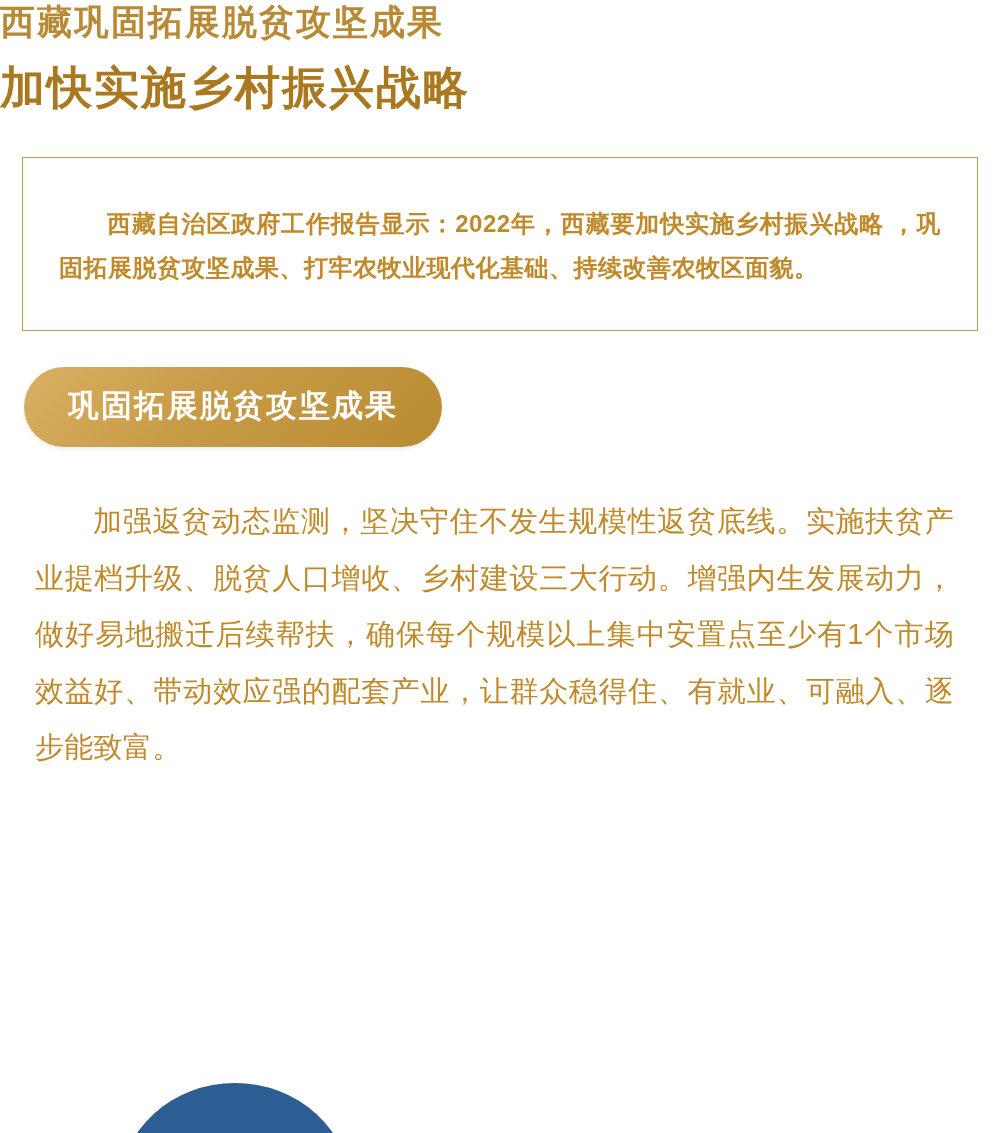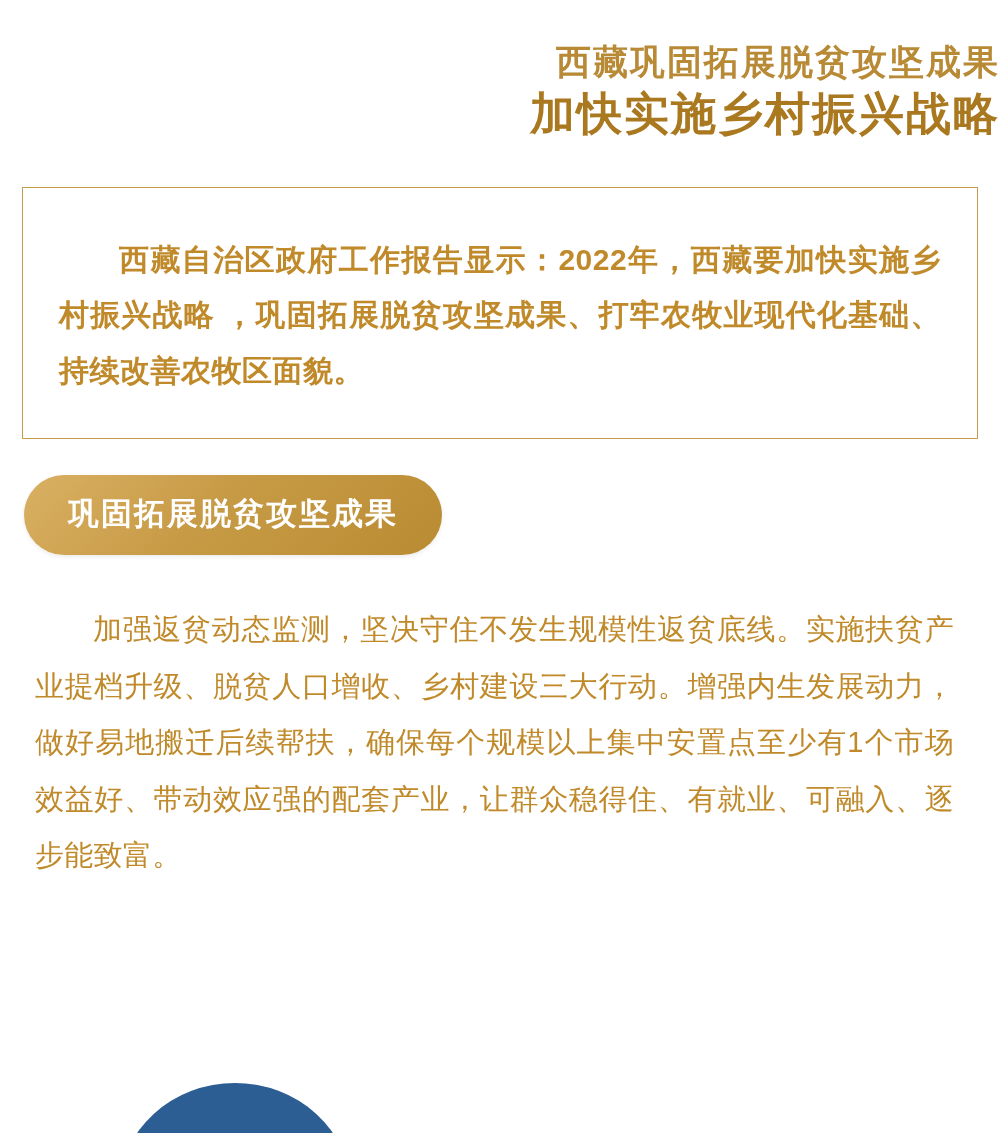--- a/index.html
+++ b/index.html
@@ -17,50 +17,49 @@
 
   .page {
     width: 1000px;
     height: 1133px;
     position: relative;
     background: #ffffff;
     box-sizing: border-box;
   }
 
   .title-block {
-    padding-top: 44px;
-    text-align: right;
-    font-family: Liberation Mono, monospace;
+    text-align: left;
   }
 
   .title-line-1 {
     font-size: 35px;
     font-weight: bold;
     color: #b88a36;
     letter-spacing: 2px;
     line-height: 1.25;
   }
 
   .title-line-2 {
     font-size: 45px;
     font-weight: bold;
     color: #a9781f;
     letter-spacing: 2px;
     line-height: 1.35;
+    margin-top: 14px;
   }
 
   .summary-box {
     margin: 38px 22px 0 22px;
     border: 1px solid #c49a4d;
     box-sizing: border-box;
     padding: 44px 36px 40px 36px;
   }
 
   .summary-text {
-    font-size: 30px;
+    font-size: 24px;
     font-weight: bold;
     color: #c08a2a;
     line-height: 1.85;
     text-align: justify;
     text-indent: 2em;
     letter-spacing: 0.5px;
   }
 
   .section-pill {
     display: inline-block;

